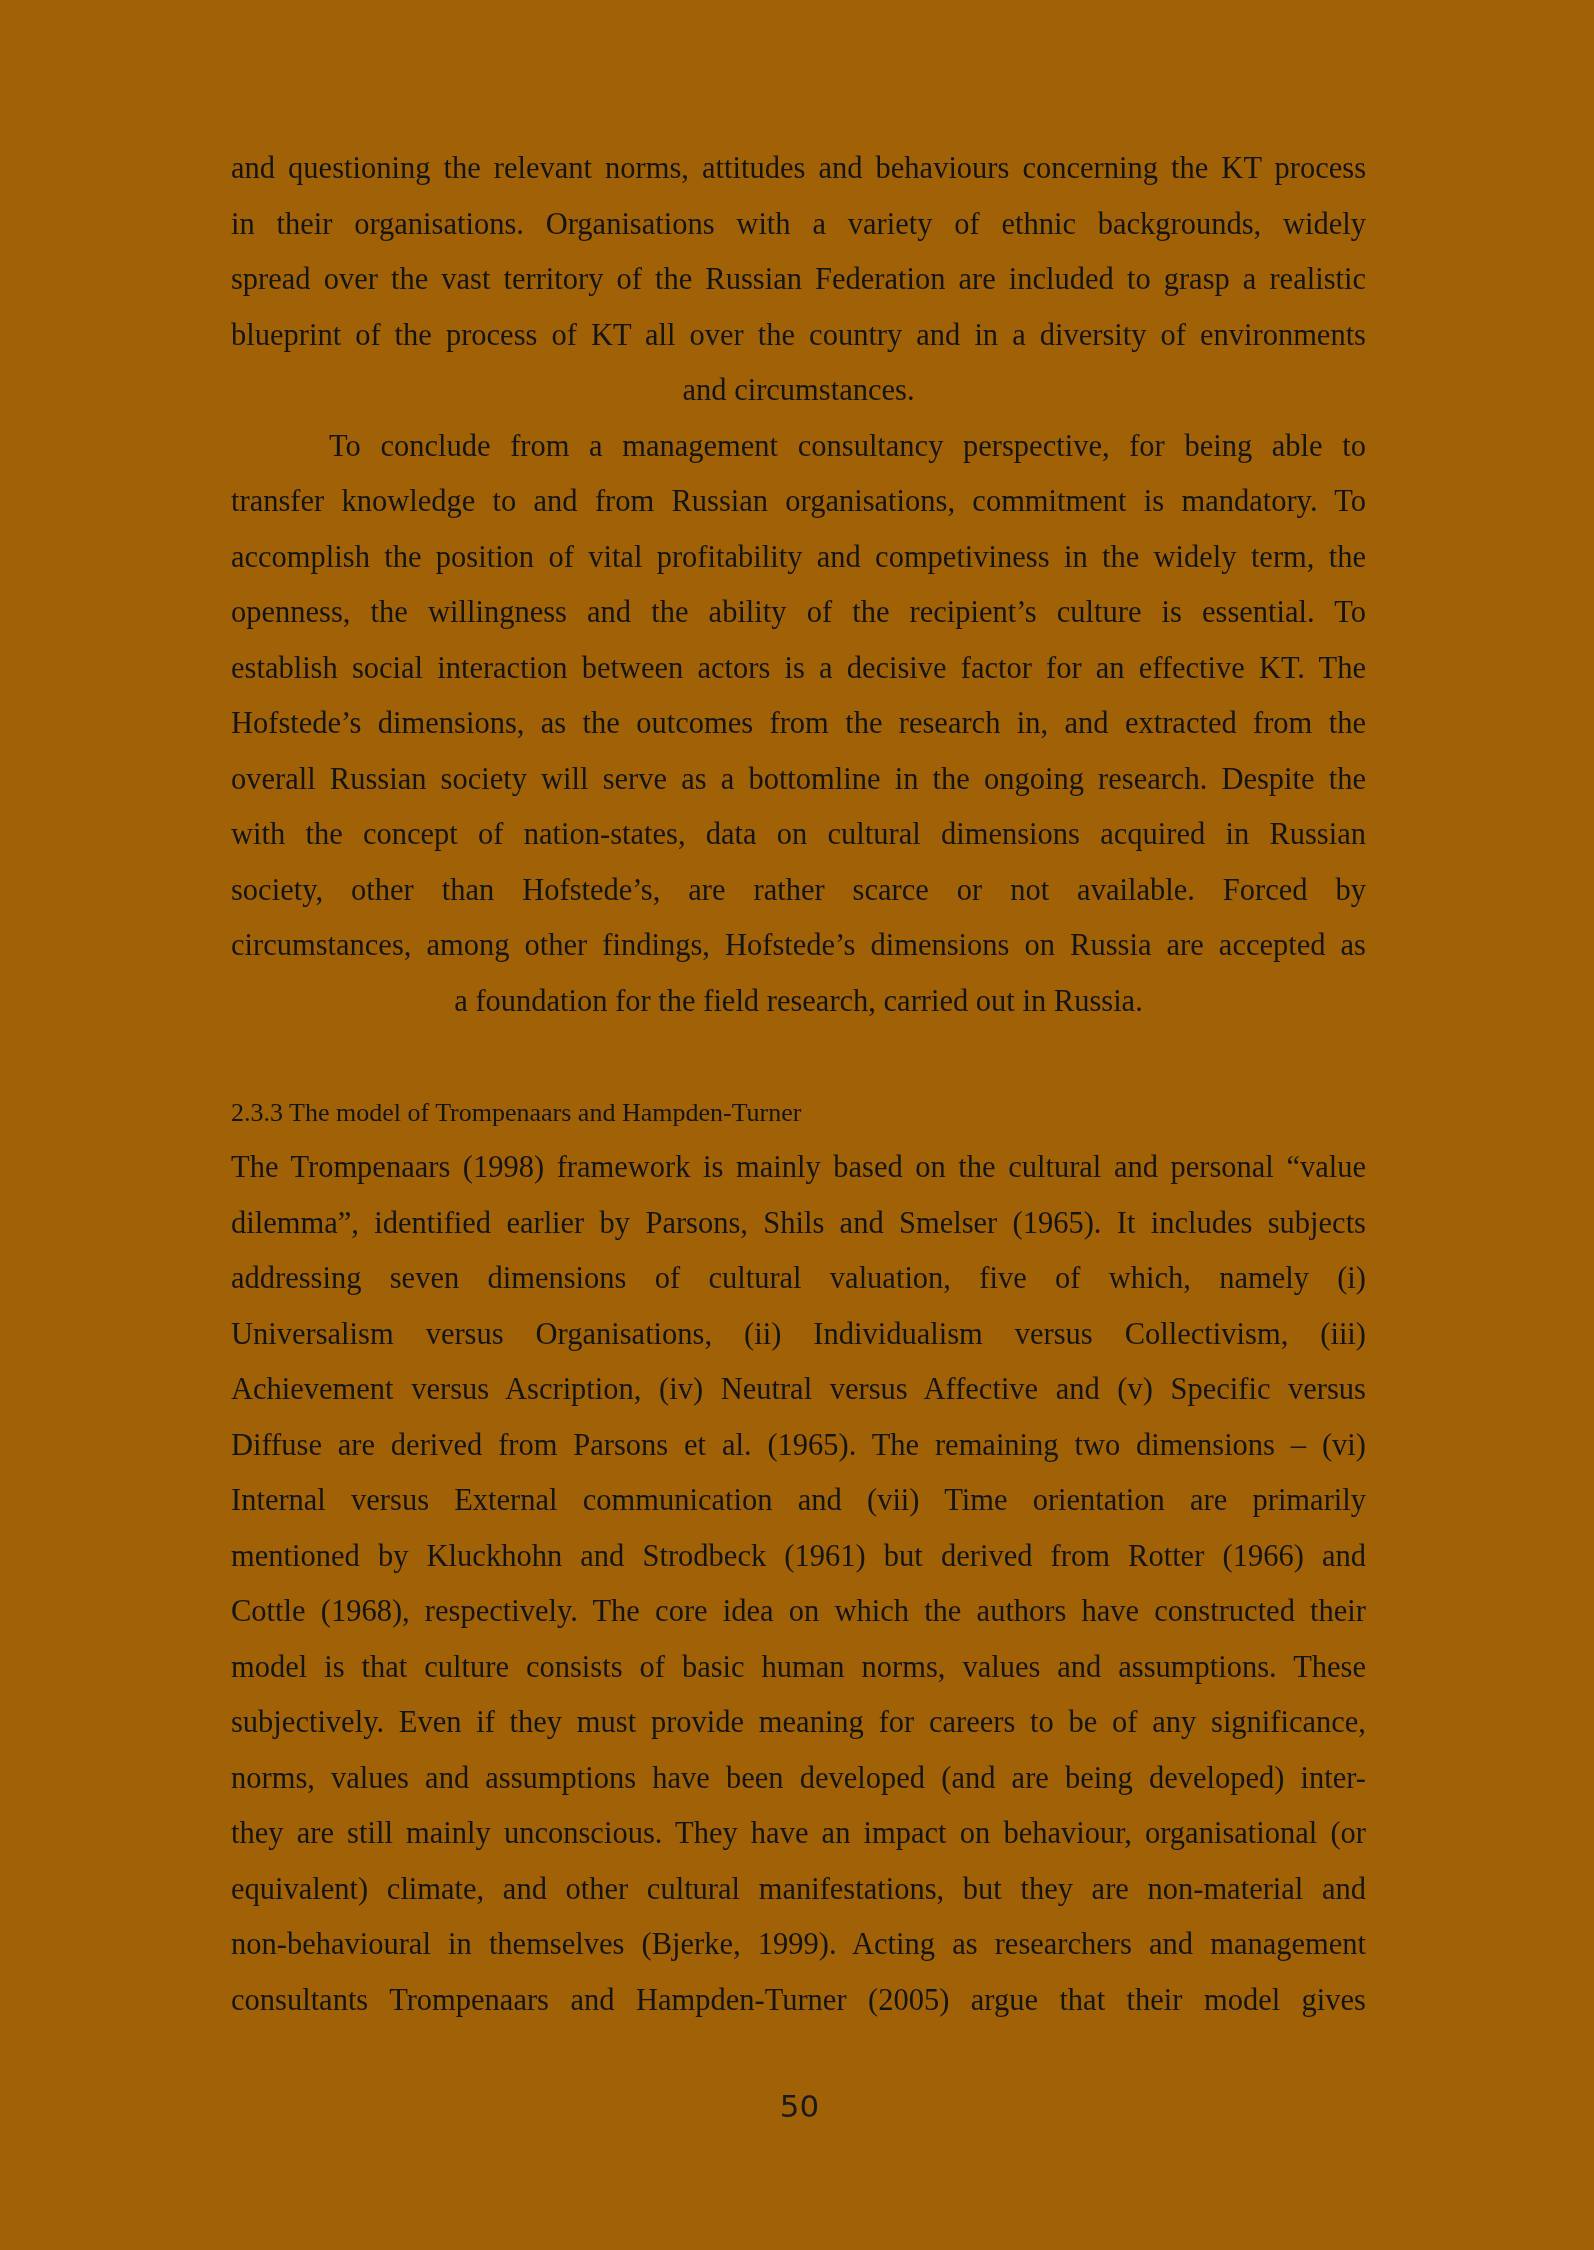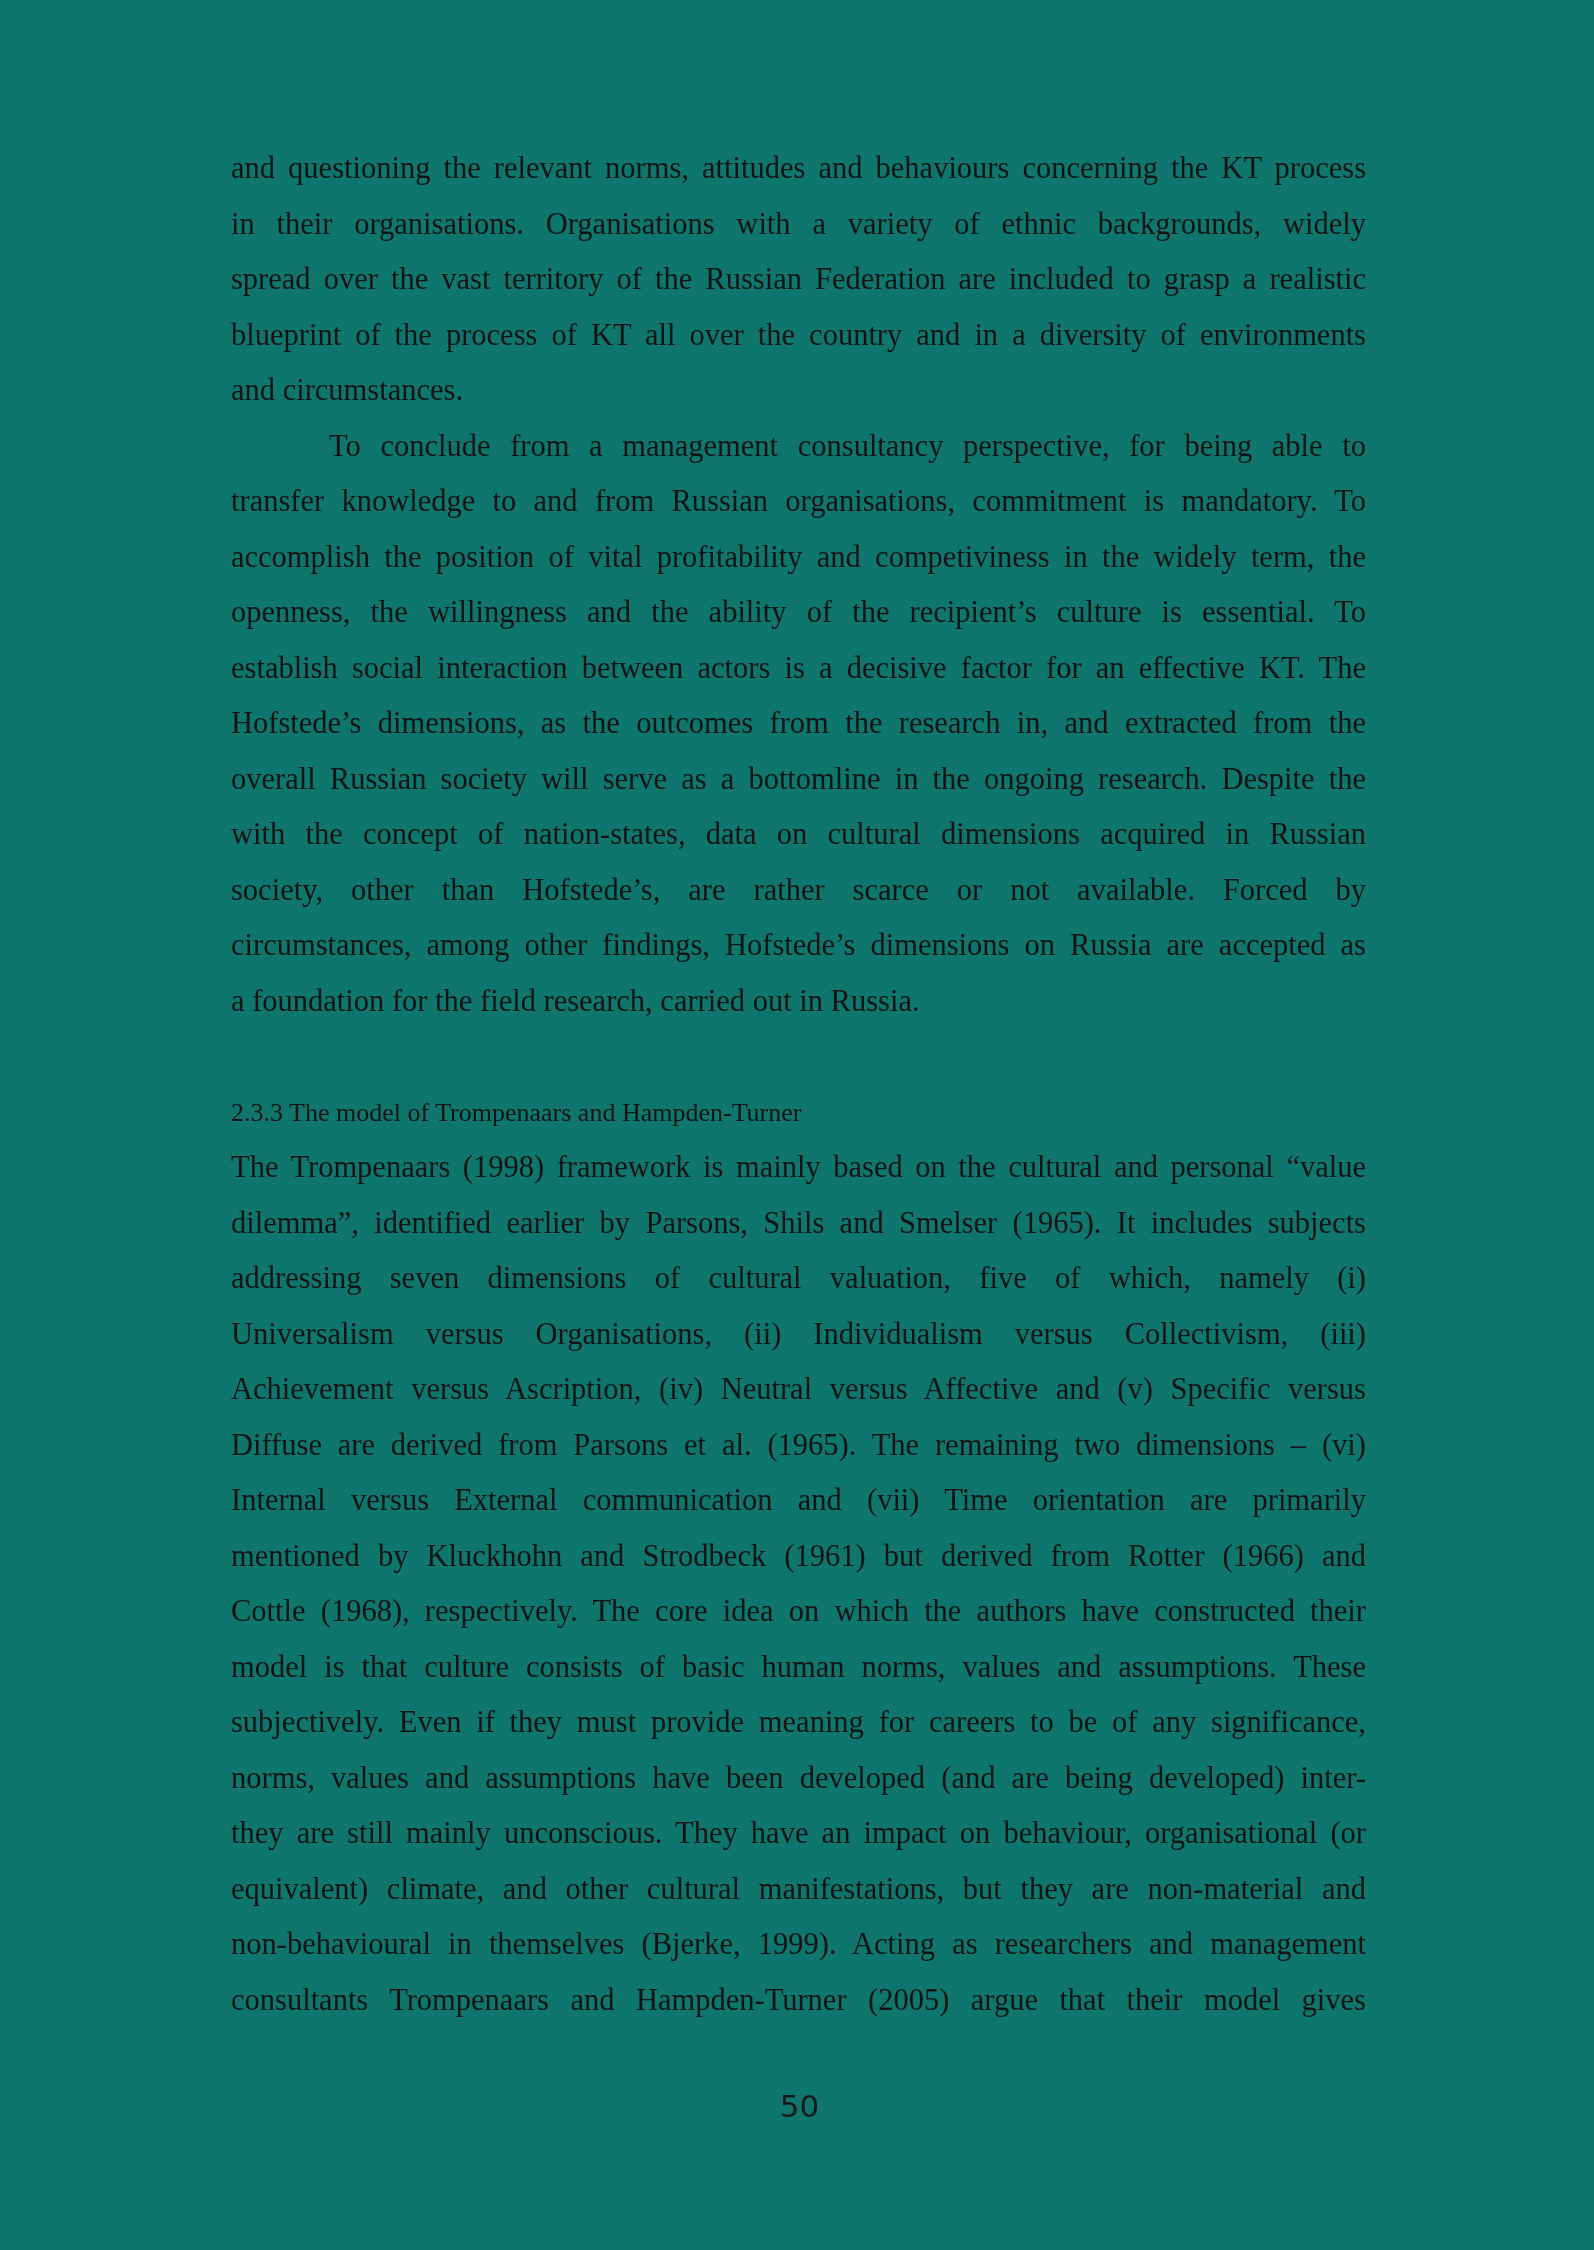--- a/index.html
+++ b/index.html
@@ -12,21 +12,21 @@
     height: 2250px;
     position: relative;
     overflow: hidden;
   }
   .page {
     position: absolute;
     left: 0;
     top: 0;
     width: 1594px;
     height: 2250px;
-    background: #0f766e;
+    background: #a16207;
   }
   .text-block {
     position: absolute;
     left: 231px;
     top: 141px;
     width: 1135px;
     font-family: "Liberation Serif", "DejaVu Serif", serif;
     font-size: 30.5px;
     line-height: 55.5px;
     color: #141414;
@@ -40,21 +40,21 @@
     height: 55.5px;
     white-space: nowrap;
     overflow: visible;
   }
   .line.justify {
     text-align: justify;
     text-align-last: justify;
     white-space: normal;
   }
   .line.last {
-    text-align: left;
+    text-align: center;
   }
   .line.indent {
     padding-left: 98px;
   }
   .blank {
     height: 55.5px;
   }
   .heading {
     margin: 0;
     height: 55.5px;

